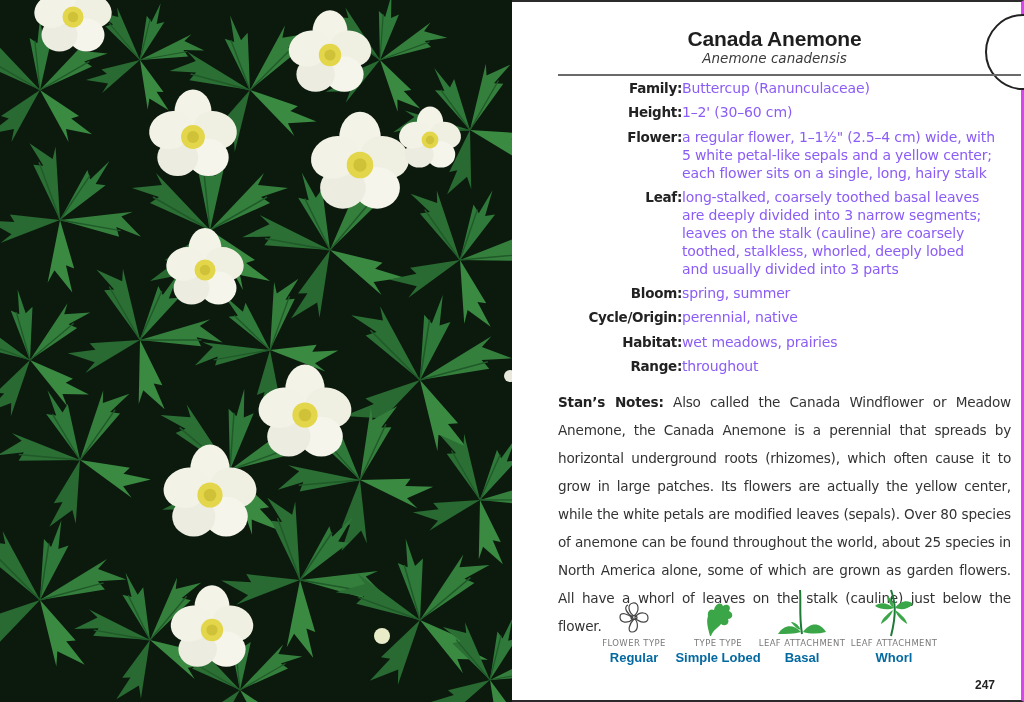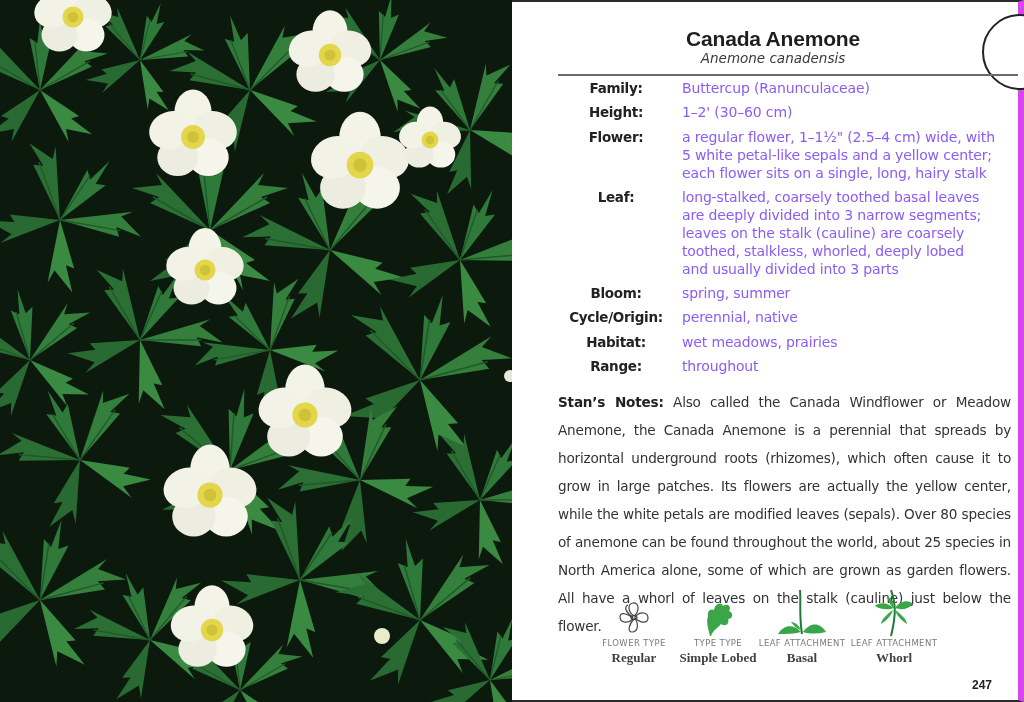--- a/index.html
+++ b/index.html
@@ -11,21 +11,21 @@
       position: absolute; left: 0; top: 0; width: 512px; height: 702px;
       background: #0c1a0e; overflow: hidden;
     }
     .photo svg { display: block; width: 512px; height: 702px; }
 
     
     .page {
       position: absolute; left: 512px; top: 0; width: 512px; height: 702px;
       background: #ffffff;
       border-top: 2px solid #2b2b2b;
-      border-right: 6px solid #d946ef;
+      border-right: 3px solid #d946ef;
       border-bottom: 2px solid #2b2b2b;
     }
     .tab-circle {
       position: absolute; right: -40px; top: 12px; width: 76px; height: 76px;
       border: 2px solid #222; border-radius: 50%; background: #fff;
     }
     .title {
       position: absolute; left: 46px; right: 30px; top: 25px; text-align: center;
       font-family: "Liberation Sans", sans-serif; font-weight: bold; font-size: 21px;
       color: #1e1e1e; letter-spacing: -0.2px;
@@ -34,42 +34,42 @@
       position: absolute; left: 46px; right: 30px; top: 48px; text-align: center;
       font-family: "DejaVu Sans", sans-serif; font-style: italic; font-size: 13.5px; color: #3a3a3a;
     }
     .rule {
       position: absolute; left: 46px; right: 0; top: 72px; height: 2px; background: #6a6a6a;
     }
 
     .facts { position: absolute; left: 46px; top: 77px; width: 440px; }
     .fact { display: flex; font-size: 14px; line-height: 18px; margin-bottom: 6.3px; }
     .fact-label {
-      width: 124px; text-align: center; font-weight: bold; color: #222; padding-right: 8px;
+      width: 124px; text-align: right; font-weight: bold; color: #222; padding-right: 0;
       font-family: "DejaVu Sans", sans-serif; font-size: 13.5px; flex-shrink: 0;
       letter-spacing: -0.3px;
     }
     .fact-value { flex: 1; color: #8b5cf6; font-size: 14px; letter-spacing: -0.15px; white-space: pre-line; }
 
     .notes {
       position: absolute; left: 46px; top: 386px; width: 453px;
       font-size: 13.6px; line-height: 28px; text-align: justify; color: #333;
       letter-spacing: -0.2px;
     }
     .notes b { color: #222; }
 
     .icons { position: absolute; left: 80px; top: 596px; width: 360px; height: 90px; }
     .icon-item { position: absolute; top: 0; width: 100px; text-align: center; }
     .icon-item svg { display: block; margin: 0 auto; }
     .icon-cat {
       font-family: "DejaVu Sans", sans-serif; font-size: 8.5px; letter-spacing: 0.4px;
       color: #7a7a7a; white-space: nowrap;
     }
     .icon-val {
-      font-family: Liberation Serif, serif; font-weight: bold; font-size: 13px; color: #404040;
+      font-family: Liberation Sans, sans-serif; font-weight: bold; font-size: 13px; color: #0369a1;
       margin-top: 2px; white-space: nowrap;
     }
     .page-num {
       position: absolute; right: 26px; bottom: 8px; font-family: Liberation Sans, sans-serif;
       font-weight: bold; font-size: 12px; color: #222;
     }
   </style>
 </head>
 <body>
 

